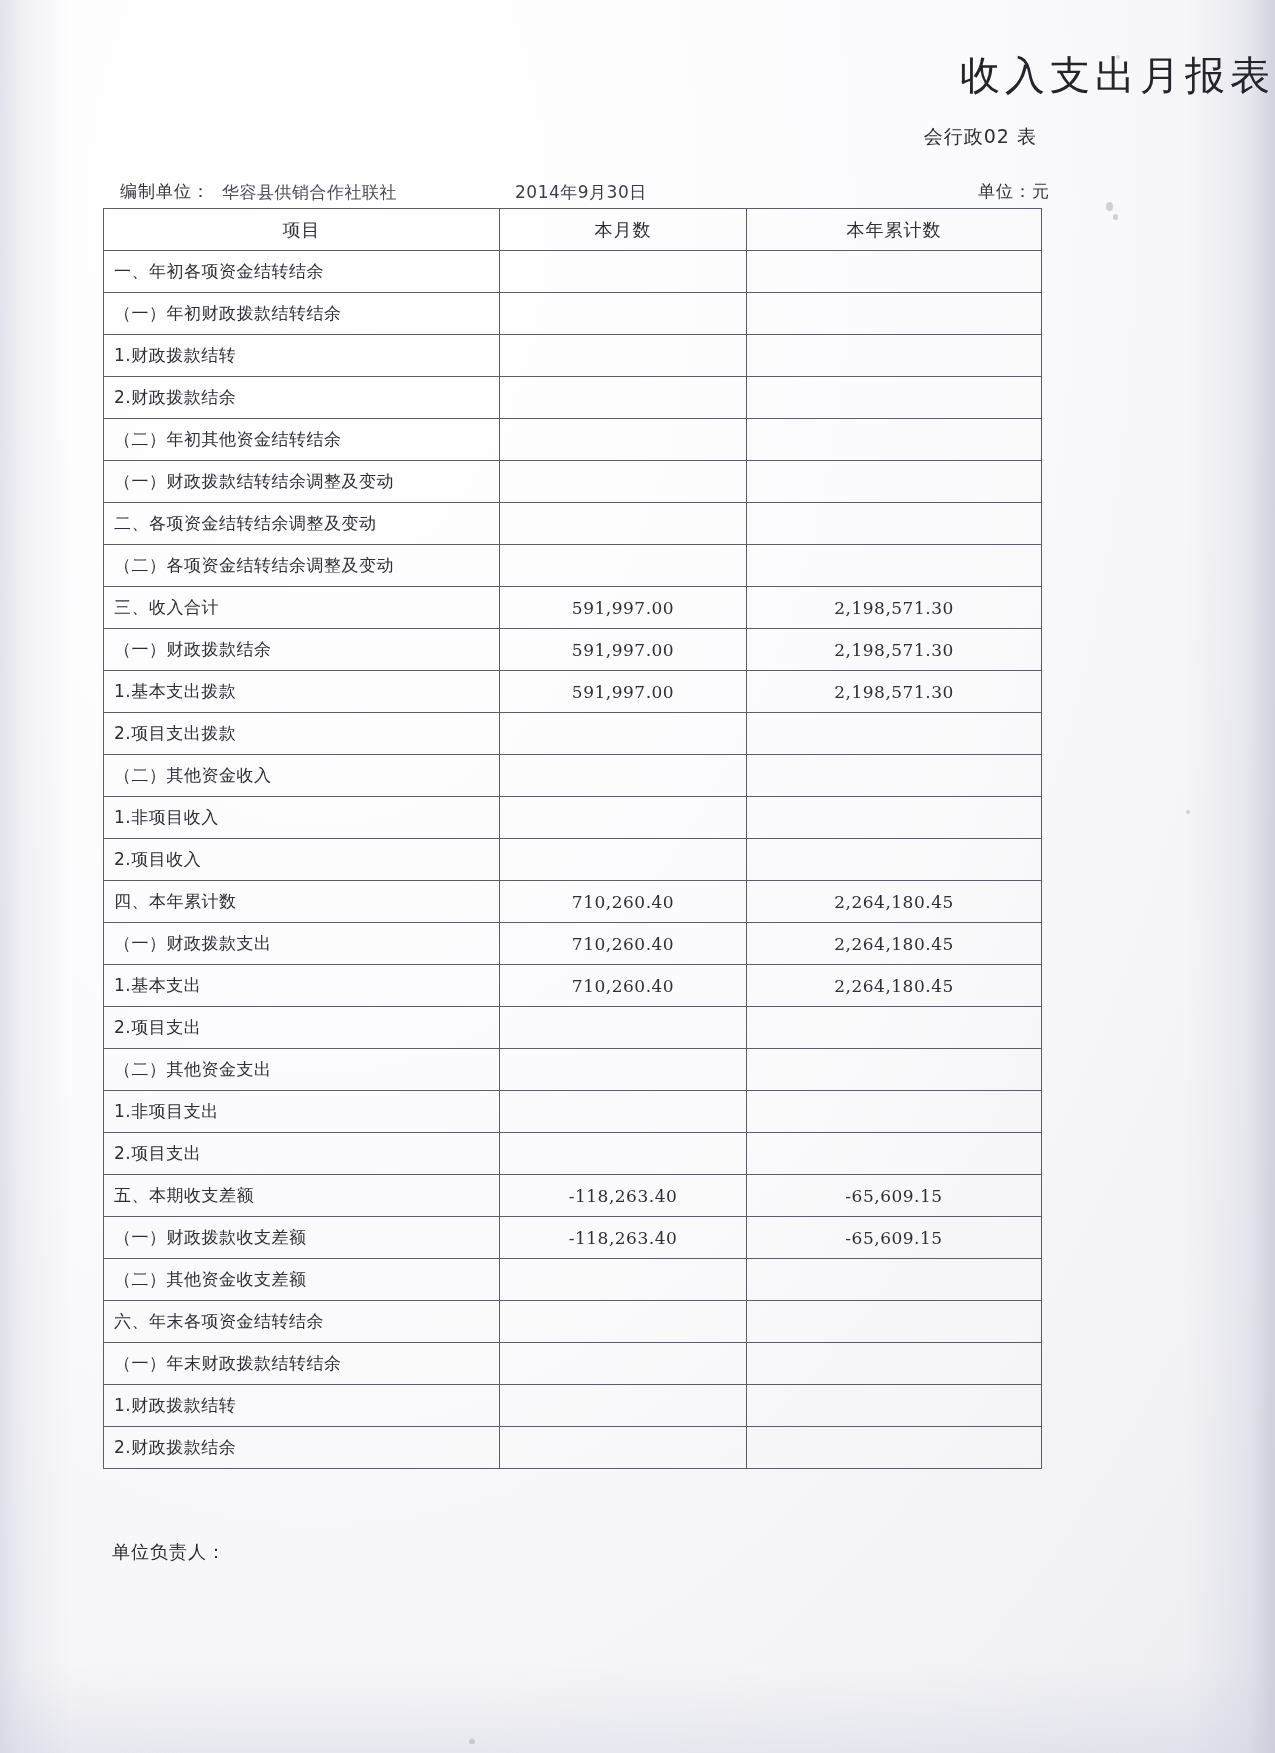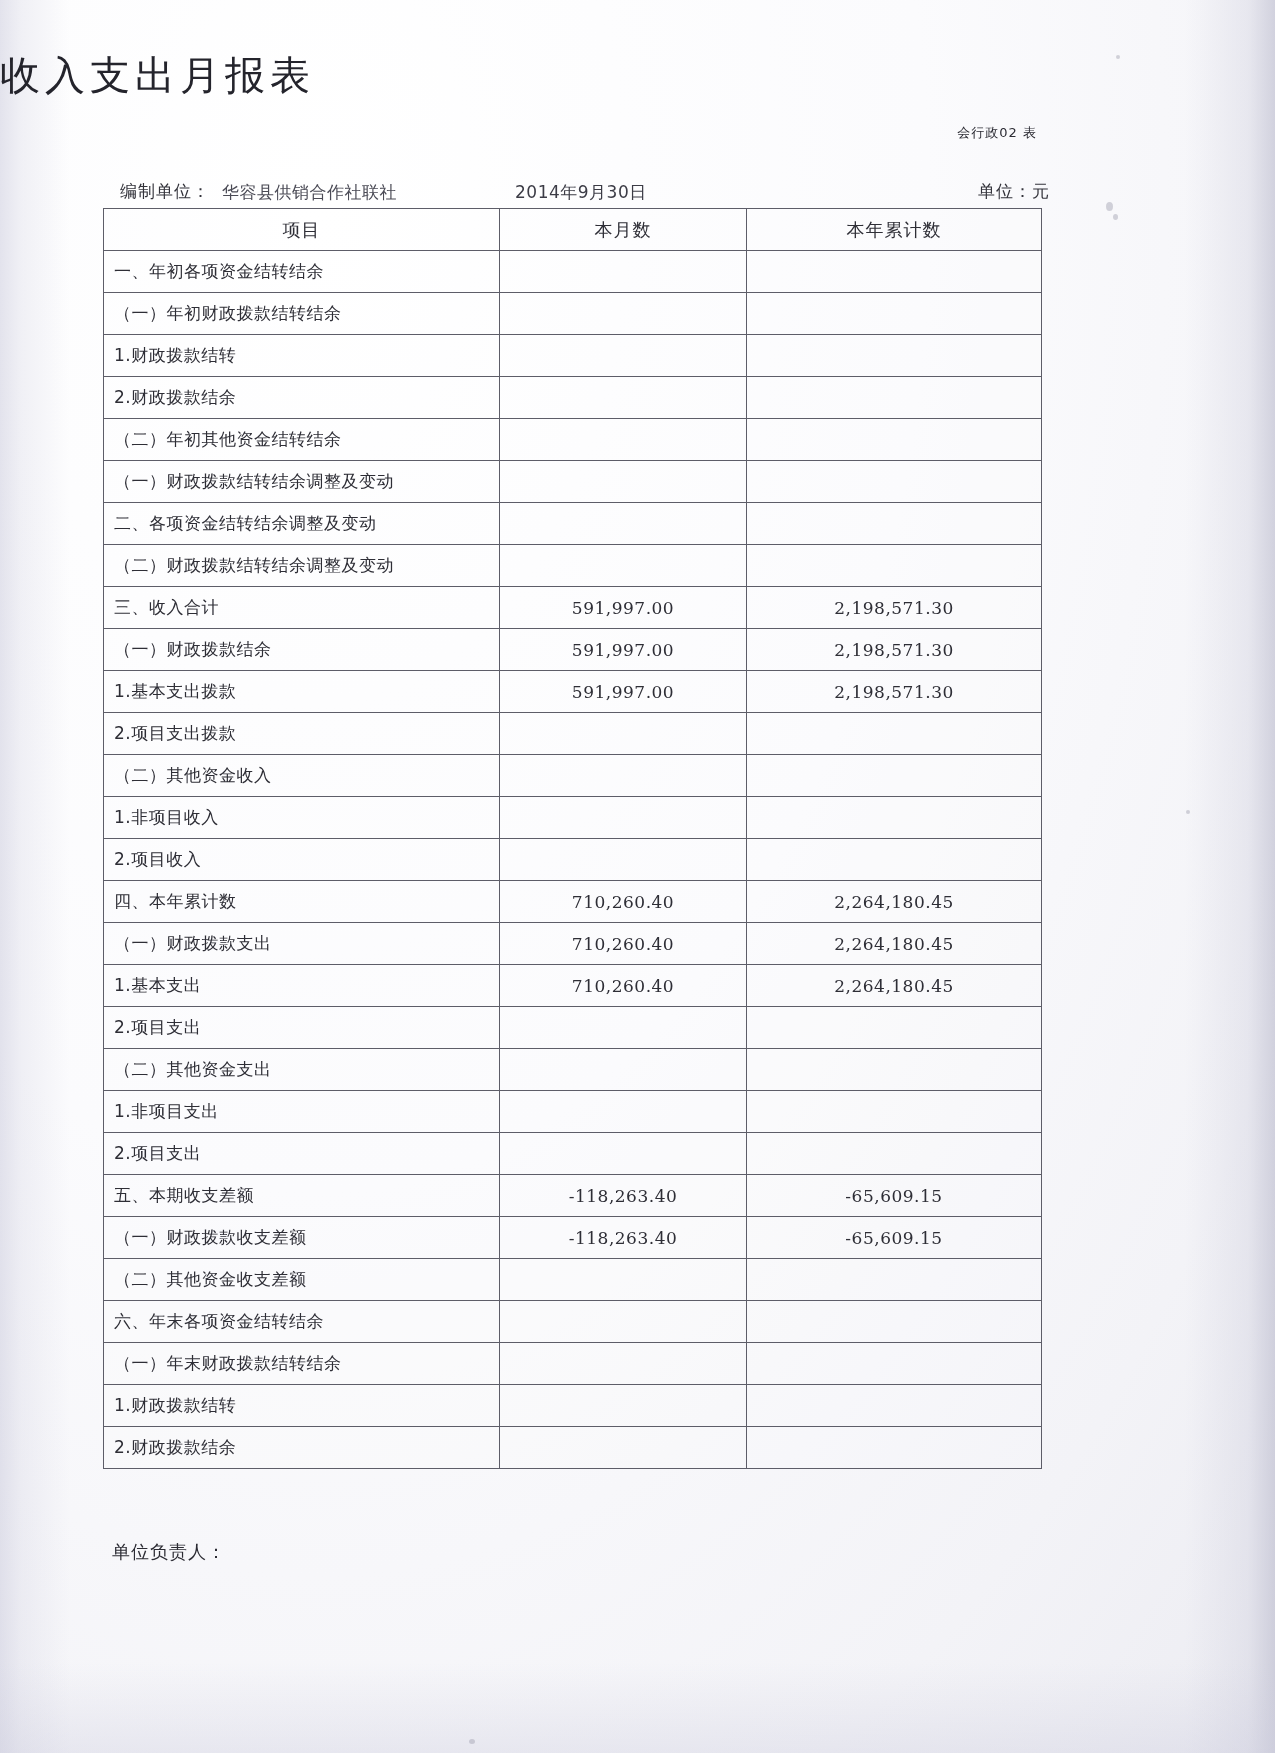--- a/index.html
+++ b/index.html
@@ -43,32 +43,32 @@
     left: 0; bottom: 0;
     width: 1275px; height: 90px;
     background: linear-gradient(to bottom, rgba(225,225,235,0) 0%, rgba(205,205,222,0.35) 100%);
     pointer-events: none;
   }
 
   .title {
     position: absolute;
     left: 0; top: 48px;
     width: 1275px;
-    text-align: left;
+    text-align: right;
     font-size: 40px;
     letter-spacing: 5px;
     color: #24242c;
     font-family: "DejaVu Serif", "Liberation Serif", serif;
   }
 
   .form-code {
     position: absolute;
     right: 238px;
     top: 124px;
-    font-size: 13px;
+    font-size: 19px;
     color: #2b2b33;
     letter-spacing: 1px;
   }
 
   .meta-row {
     position: absolute;
     left: 120px;
     top: 180px;
     width: 930px;
     height: 26px;
@@ -193,21 +193,21 @@
         <td class="item lvl1">（一）财政拨款结转结余调整及变动</td>
         <td class="num"></td>
         <td class="num"></td>
       </tr>
       <tr>
         <td class="item lvl0">二、各项资金结转结余调整及变动</td>
         <td class="num"></td>
         <td class="num"></td>
       </tr>
       <tr>
-        <td class="item lvl1">（二）财政拨款结转结余调整及变动</td>
+        <td class="item lvl1">（二）各项资金结转结余调整及变动</td>
         <td class="num"></td>
         <td class="num"></td>
       </tr>
       <tr>
         <td class="item lvl0">三、收入合计</td>
         <td class="num">591,997.00</td>
         <td class="num">2,198,571.30</td>
       </tr>
       <tr>
         <td class="item lvl1">（一）财政拨款结余</td>

